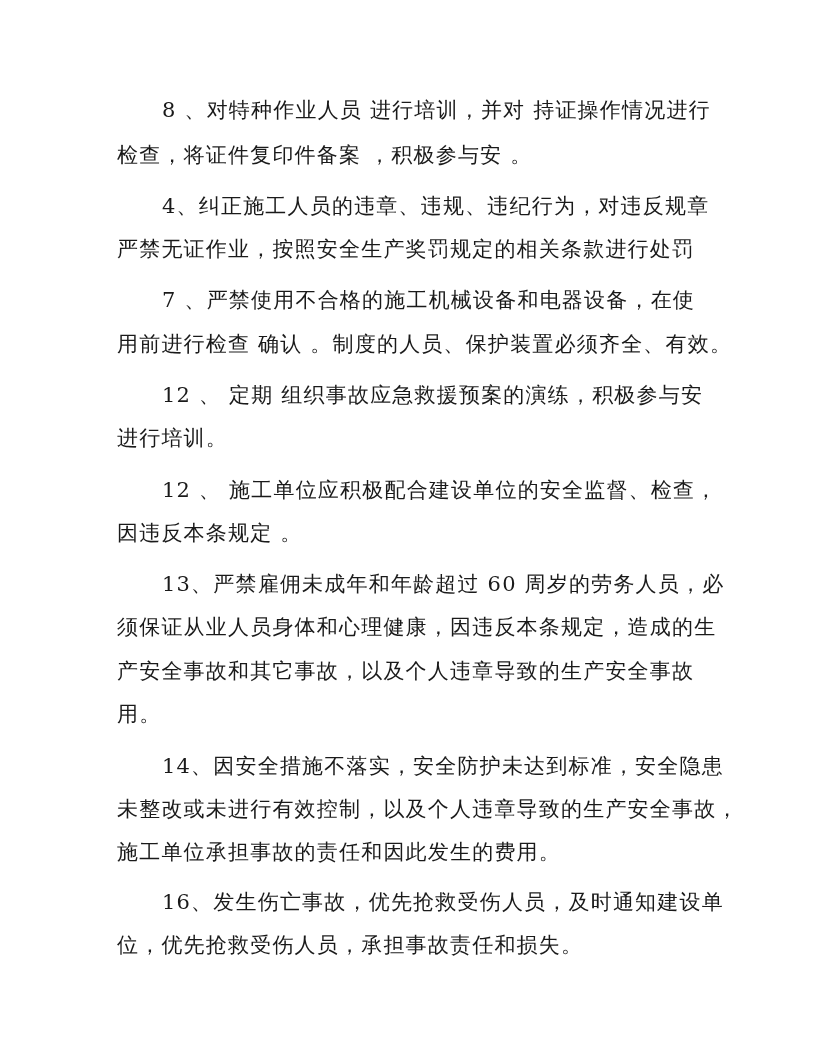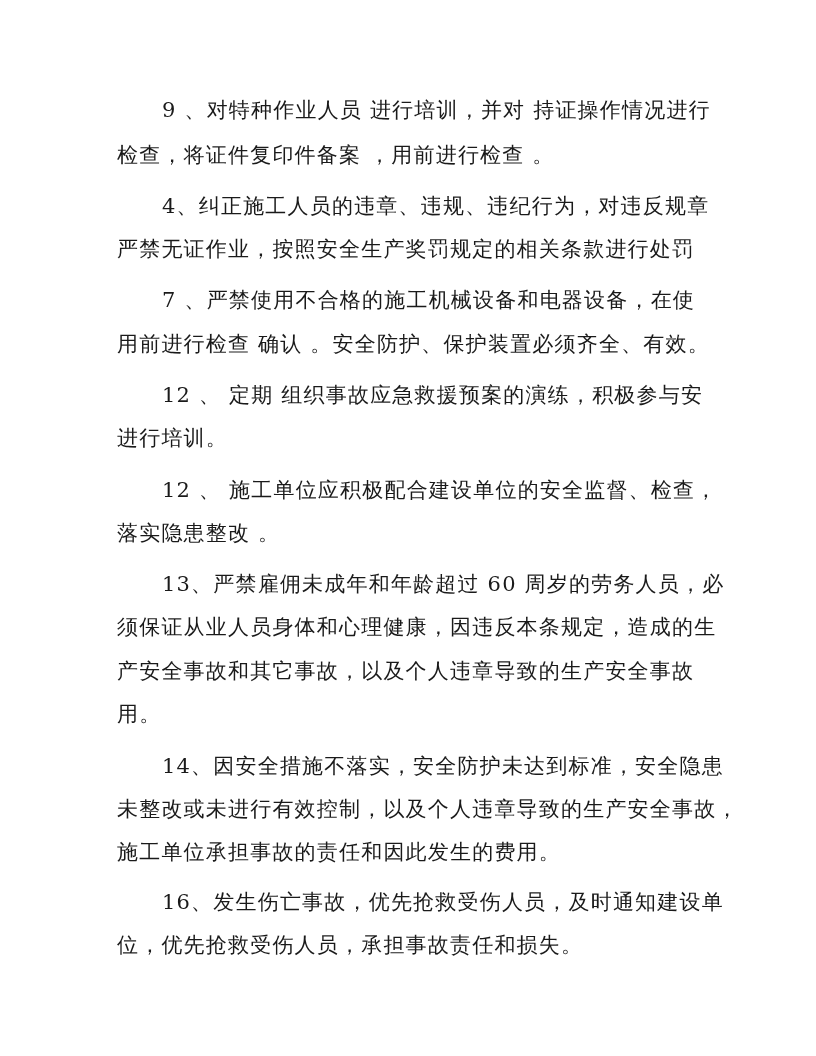--- a/index.html
+++ b/index.html
@@ -31,42 +31,42 @@
   }
   .first { left: 162px; }
   .cont { left: 117px; }
 </style>
 </head>
 <body>
 
 <div class="page">
 
   <div>
-    <div class="line first" style="top:96px">9 、对特种作业人员 进行培训，并对 持证操作情况进行</div>
-    <div class="line cont" style="top:141px">检查，将证件复印件备案 ，用前进行检查 。</div>
+    <div class="line first" style="top:96px">8 、对特种作业人员 进行培训，并对 持证操作情况进行</div>
+    <div class="line cont" style="top:141px">检查，将证件复印件备案 ，积极参与安 。</div>
   </div>
 
   <div>
     <div class="line first" style="top:192px">4、纠正施工人员的违章、违规、违纪行为，对违反规章</div>
     <div class="line cont" style="top:235px">严禁无证作业，按照安全生产奖罚规定的相关条款进行处罚</div>
   </div>
 
   <div>
     <div class="line first" style="top:286px">7 、严禁使用不合格的施工机械设备和电器设备，在使</div>
-    <div class="line cont" style="top:330px">用前进行检查 确认 。安全防护、保护装置必须齐全、有效。</div>
+    <div class="line cont" style="top:330px">用前进行检查 确认 。制度的人员、保护装置必须齐全、有效。</div>
   </div>
 
   <div>
     <div class="line first" style="top:381px">12 、 定期 组织事故应急救援预案的演练，积极参与安</div>
     <div class="line cont" style="top:424px">进行培训。</div>
   </div>
 
   <div>
     <div class="line first" style="top:476px">12 、 施工单位应积极配合建设单位的安全监督、检查，</div>
-    <div class="line cont" style="top:519px">落实隐患整改 。</div>
+    <div class="line cont" style="top:519px">因违反本条规定 。</div>
   </div>
 
   <div>
     <div class="line first" style="top:570px">13、严禁雇佣未成年和年龄超过 60 周岁的劳务人员，必</div>
     <div class="line cont" style="top:613px">须保证从业人员身体和心理健康，因违反本条规定，造成的生</div>
     <div class="line cont" style="top:657px">产安全事故和其它事故，以及个人违章导致的生产安全事故</div>
     <div class="line cont" style="top:700px">用。</div>
   </div>
 
   <div>

